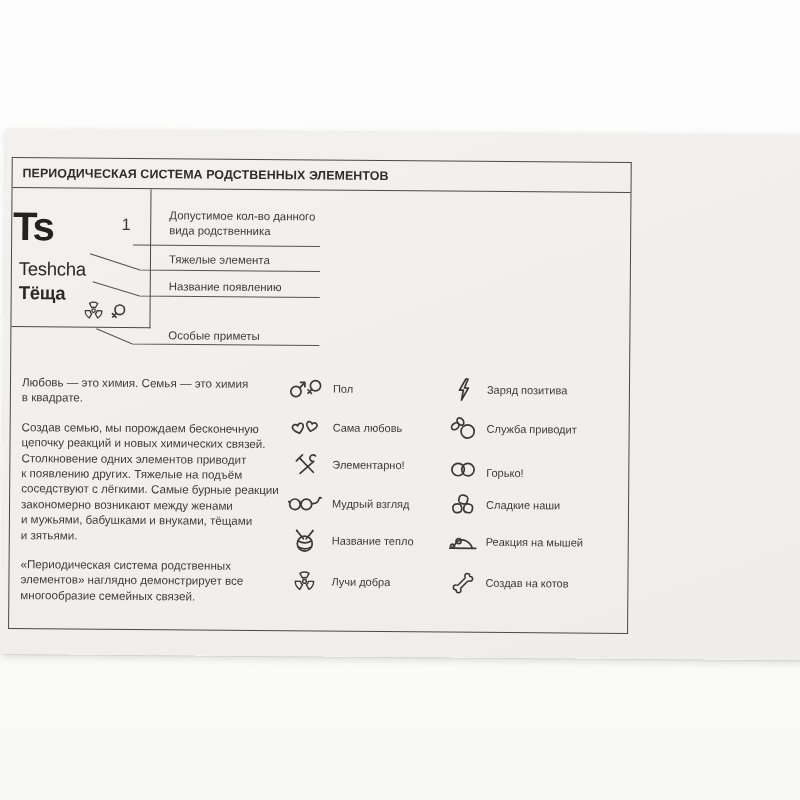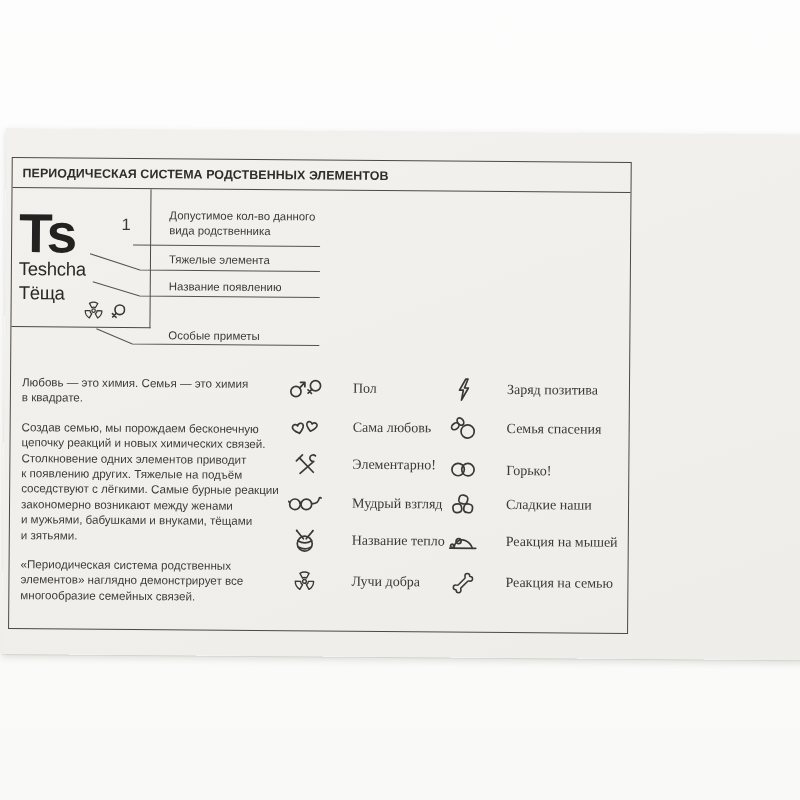--- a/index.html
+++ b/index.html
@@ -25,36 +25,36 @@
     border-bottom:1.4px solid #4a4843;
     display:flex;align-items:center;padding-left:10px;
   }
   .title-text{
     font-size:12.4px;font-weight:bold;color:#2e2d2a;letter-spacing:0.1px;white-space:nowrap;
   }
   .element-box{
     position:absolute;left:0;top:30.4px;width:138px;height:138px;
     border-right:1.4px solid #4a4843;border-bottom:1.4px solid #4a4843;
   }
-  .el-symbol{position:absolute;left:7px;top:18px;font-size:55px;line-height:1;font-weight:800;letter-spacing:-2px;color:#232220;}
+  .el-symbol{position:absolute;left:1px;top:18px;font-size:40px;line-height:1;font-weight:800;letter-spacing:-2px;color:#232220;}
   .el-number{position:absolute;left:104px;top:26px;width:20px;text-align:center;font-size:16.5px;color:#3a3936;}
   .el-latin{position:absolute;left:7px;top:70px;font-size:18.5px;font-weight:normal;letter-spacing:-0.3px;color:#2a2927;}
-  .el-cyr{position:absolute;left:7px;top:94px;font-size:18.5px;font-weight:normal;letter-spacing:-0.3px;color:#2a2927;}
+  .el-cyr{position:absolute;left:7px;top:94px;font-size:18.5px;font-weight:bold;letter-spacing:-0.3px;color:#2a2927;}
   .el-marks{position:absolute;left:72px;top:112px;display:flex;align-items:flex-end;gap:5px;}
   .lines-svg{position:absolute;left:0;top:0;width:618px;height:470px;pointer-events:none;}
   .callout{
     position:absolute;left:157px;font-size:11.4px;line-height:15px;color:#3b3a37;white-space:pre-line;
   }
   .c1{top:49px;} .c2{top:93px;} .c3{top:120px;} .c4{top:169px;}
   .intro{position:absolute;left:11px;top:216px;width:300px;font-size:11.6px;line-height:15.4px;color:#3d3c39;}
   .intro p{margin:0 0 14px 0;white-space:pre-line;}
   .legend-row{position:absolute;display:flex;align-items:center;height:26px;}
   .legend-row .icon-cell{width:54px;display:flex;justify-content:center;align-items:center;}
   .legend-row.rcol .icon-cell{width:46px;}
-  .legend-label{font-size:14px;color:#3b3a37;margin-left:20px;white-space:nowrap;font-family:Liberation Serif, serif;}
+  .legend-label{font-size:11px;color:#3b3a37;margin-left:0;white-space:nowrap;}
   svg.ic{stroke:#3a3936;stroke-width:1.7;fill:none;stroke-linecap:round;stroke-linejoin:round;}
   svg.ic .fill{fill:#3a3936;stroke:none;}
   svg.ic.thin{stroke-width:1.5;}
 </style>
 </head>
 <body>
 
 <div class="photo">
   <div class="card">
     <div class="frame">
@@ -191,21 +191,21 @@
         <span class="legend-label">Заряд позитива</span>
       </div>
       <div class="legend-row rcol" style="left:430px;top:254px;">
         <span class="icon-cell">
           <svg class="ic" width="30" height="24" viewBox="0 0 30 24">
             <circle cx="19" cy="14.8" r="6.6"></circle>
             <ellipse cx="6.6" cy="9.8" rx="4.1" ry="2.9" transform="rotate(-38 6.6 9.8)"></ellipse>
             <ellipse cx="11.7" cy="5" rx="2.9" ry="4" transform="rotate(-38 11.7 5)"></ellipse>
           </svg>
         </span>
-        <span class="legend-label">Семья спасения</span>
+        <span class="legend-label">Служба приводит</span>
       </div>
       <div class="legend-row rcol" style="left:430px;top:291px;align-items:flex-end;">
         <span class="icon-cell">
           <svg class="ic" width="28" height="18" viewBox="0 0 28 18">
             <circle cx="8.8" cy="9" r="6.2"></circle>
             <circle cx="18.6" cy="9" r="6.2"></circle>
           </svg>
         </span>
         <span class="legend-label">Горько!</span>
       </div>
@@ -229,18 +229,18 @@
           </svg>
         </span>
         <span class="legend-label">Реакция на мышей</span>
       </div>
       <div class="legend-row rcol" style="left:430px;top:408px;">
         <span class="icon-cell">
           <svg class="ic" width="23" height="23" viewBox="0 0 24 24" style="stroke-width:1.6;">
             <path d="M17 10c.7-.7 1.69 0 2.5 0a2.5 2.5 0 1 0 0-5 .5.5 0 0 1-.5-.5 2.5 2.5 0 1 0-5 0c0 .81.7 1.8 0 2.5l-7 7c-.7.7-1.69 0-2.5 0a2.5 2.5 0 0 0 0 5c.28 0 .5.22.5.5a2.5 2.5 0 1 0 5 0c0-.81-.7-1.8 0-2.5Z"></path>
           </svg>
         </span>
-        <span class="legend-label">Реакция на семью</span>
+        <span class="legend-label">Создав на котов</span>
       </div>
 
     </div>
   </div>
 </div>
 
 </body></html>

